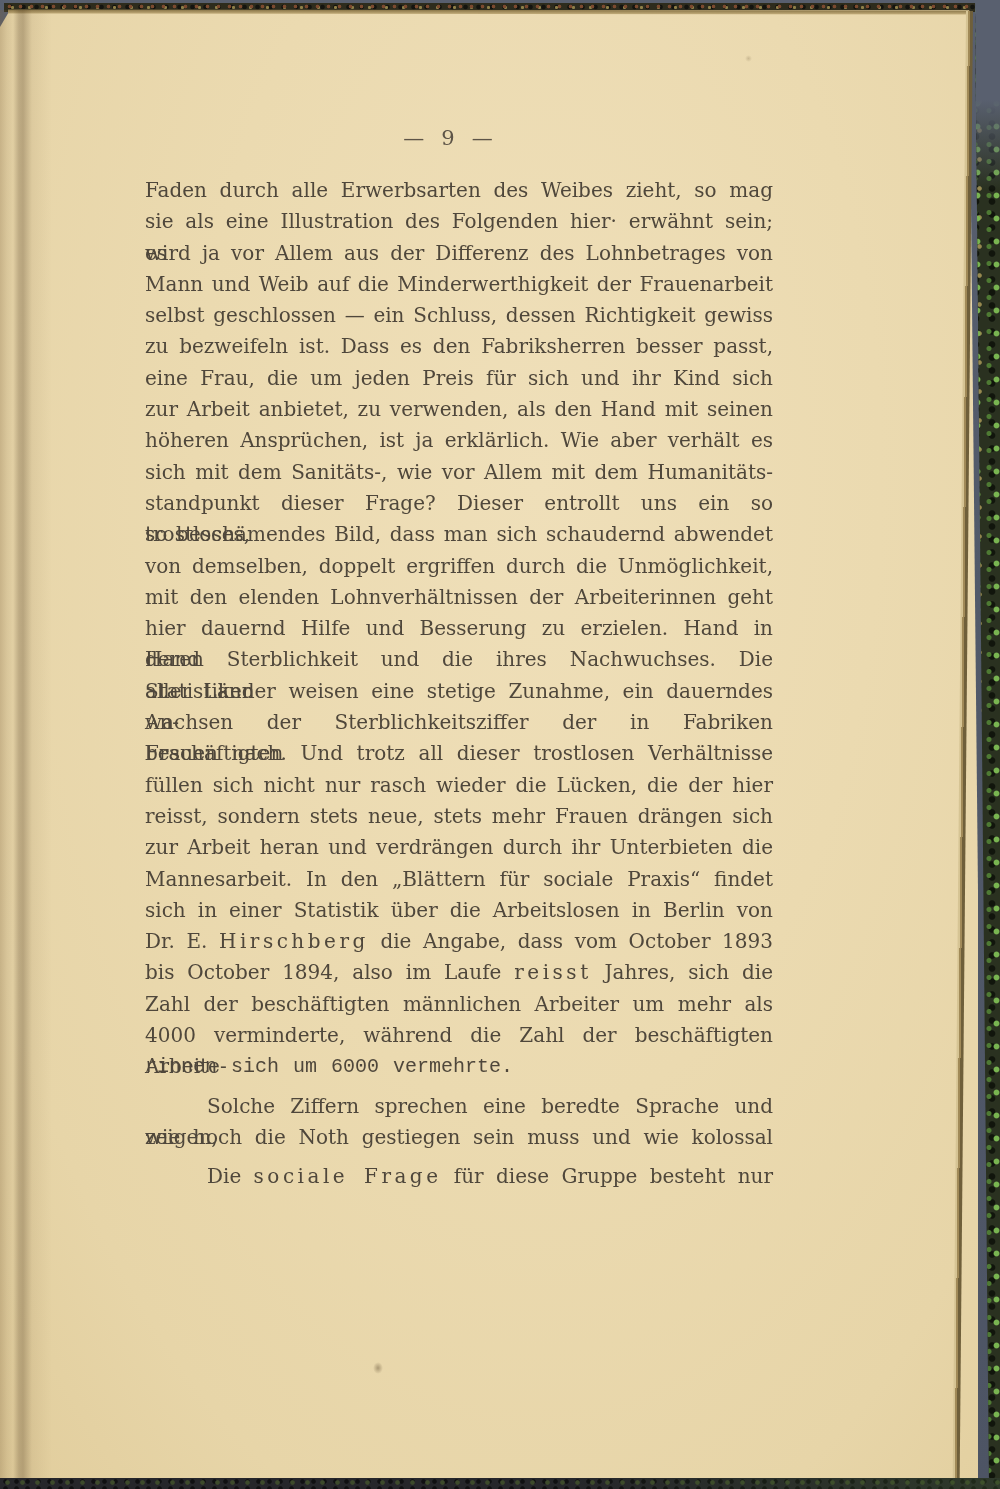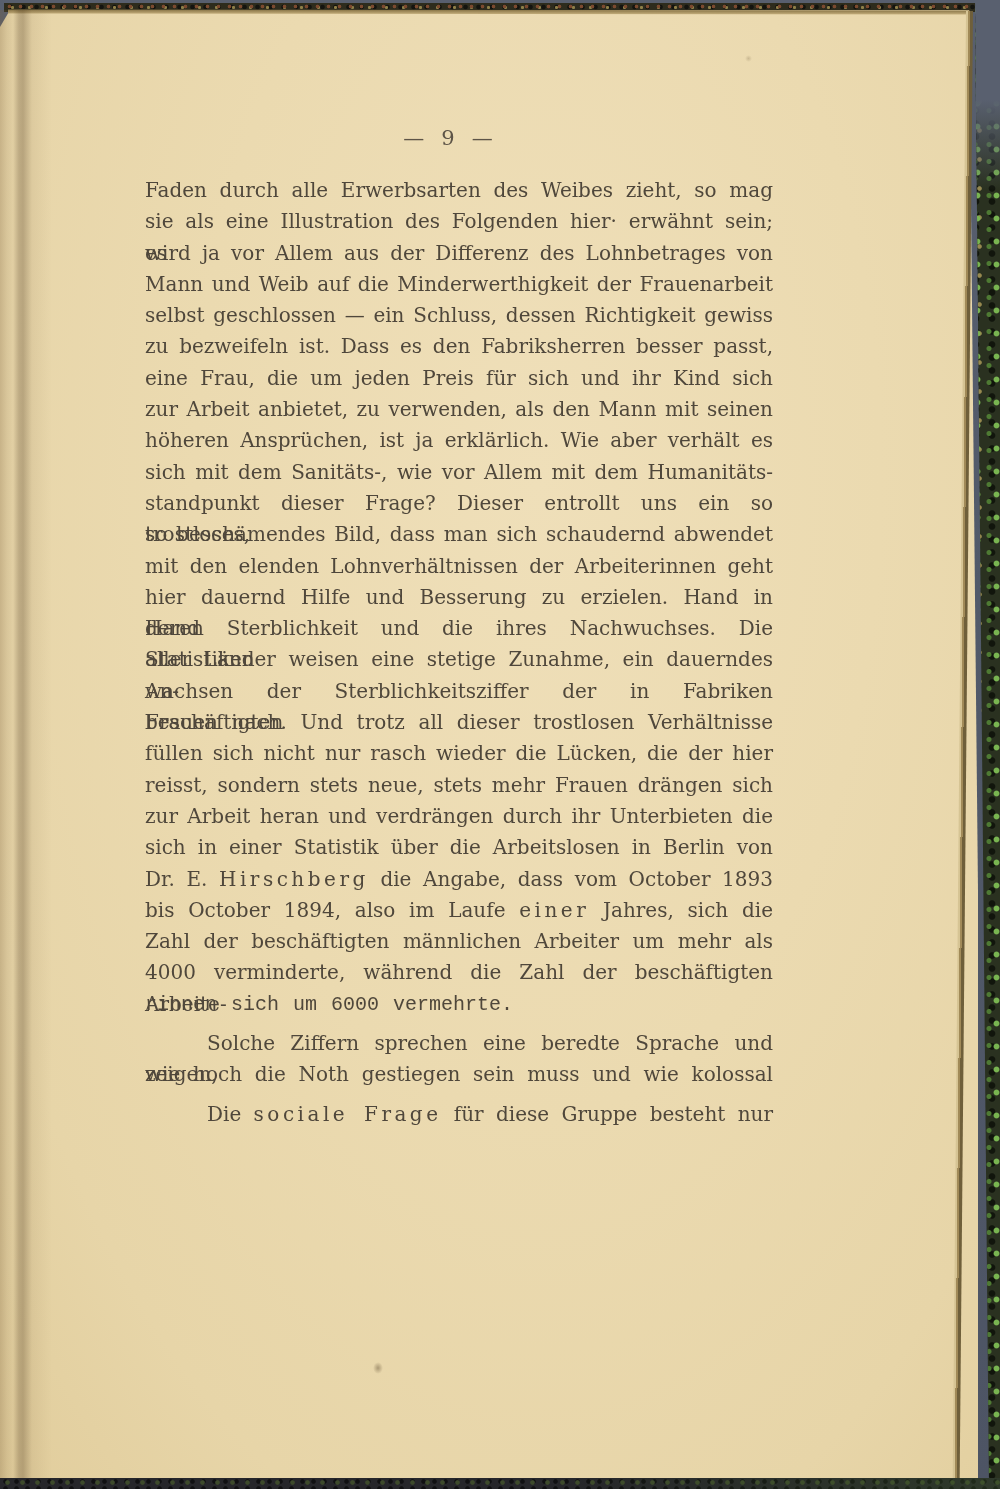--- a/index.html
+++ b/index.html
@@ -112,37 +112,39 @@
 
 <div class="text-block">
     <div class="para">
       <div class="line just"><span>Faden durch alle Erwerbsarten des Weibes zieht, so mag</span></div>
       <div class="line just"><span>sie als eine Illustration des Folgenden hier· erwähnt sein; es</span></div>
       <div class="line just"><span>wird ja vor Allem aus der Differenz des Lohnbetrages von</span></div>
       <div class="line just"><span>Mann und Weib auf die Minderwerthigkeit der Frauenarbeit</span></div>
       <div class="line just"><span>selbst geschlossen — ein Schluss, dessen Richtigkeit gewiss</span></div>
       <div class="line just"><span>zu bezweifeln ist. Dass es den Fabriksherren besser passt,</span></div>
       <div class="line just"><span>eine Frau, die um jeden Preis für sich und ihr Kind sich</span></div>
-      <div class="line just"><span>zur Arbeit anbietet, zu verwenden, als den Mann mit seinen</span></div>
+      <div class="line just"><span>zur Arbeit anbietet, zu verwenden, als den Hand mit seinen</span></div>
       <div class="line just"><span>höheren Ansprüchen, ist ja erklärlich. Wie aber verhält es</span></div>
       <div class="line just"><span>sich mit dem Sanitäts-, wie vor Allem mit dem Humanitäts-</span></div>
       <div class="line just"><span>standpunkt dieser Frage? Dieser entrollt uns ein so trostloses,</span></div>
       <div class="line just"><span>so beschämendes Bild, dass man sich schaudernd abwendet</span></div>
+      <div class="line just"><span>von demselben, doppelt ergriffen durch die Unmöglichkeit,</span></div>
       <div class="line just"><span>mit den elenden Lohnverhältnissen der Arbeiterinnen geht</span></div>
       <div class="line just"><span>hier dauernd Hilfe und Besserung zu erzielen. Hand in Hand</span></div>
       <div class="line just"><span>deren Sterblichkeit und die ihres Nachwuchses. Die Statistiken</span></div>
       <div class="line just"><span>aller Länder weisen eine stetige Zunahme, ein dauerndes An-</span></div>
       <div class="line just"><span>wachsen der Sterblichkeitsziffer der in Fabriken beschäftigten</span></div>
       <div class="line just"><span>Frauen nach. Und trotz all dieser trostlosen Verhältnisse</span></div>
       <div class="line just"><span>füllen sich nicht nur rasch wieder die Lücken, die der hier</span></div>
       <div class="line just"><span>reisst, sondern stets neue, stets mehr Frauen drängen sich</span></div>
       <div class="line just"><span>zur Arbeit heran und verdrängen durch ihr Unterbieten die</span></div>
+      <div class="line just"><span>Mannesarbeit. In den „Blättern für sociale Praxis“ findet</span></div>
       <div class="line just"><span>sich in einer Statistik über die Arbeitslosen in Berlin von</span></div>
       <div class="line just"><span>Dr. E. </span><span class="sperr">Hirschberg</span><span> die Angabe, dass vom October 1893</span></div>
-      <div class="line just"><span>bis October 1894, also im Laufe </span><span class="sperr">einer</span><span> Jahres, sich die</span></div>
+      <div class="line just"><span>bis October 1894, also im Laufe </span><span class="sperr">reisst</span><span> Jahres, sich die</span></div>
       <div class="line just"><span>Zahl der beschäftigten männlichen Arbeiter um mehr als</span></div>
       <div class="line just"><span>4000 verminderte, während die Zahl der beschäftigten Arbeite-</span></div>
       <div class="line"><span>rinnen sich um 6000 vermehrte.</span></div>
     </div>
     <div class="para">
       <div class="line just indent"><span>Solche Ziffern sprechen eine beredte Sprache und zeigen,</span></div>
       <div class="line just"><span>wie hoch die Noth gestiegen sein muss und wie kolossal</span></div>
     </div>
     <div class="para">
       <div class="line just indent"><span>Die </span><span class="sperr">sociale Frage</span><span> für diese Gruppe besteht nur</span></div>

